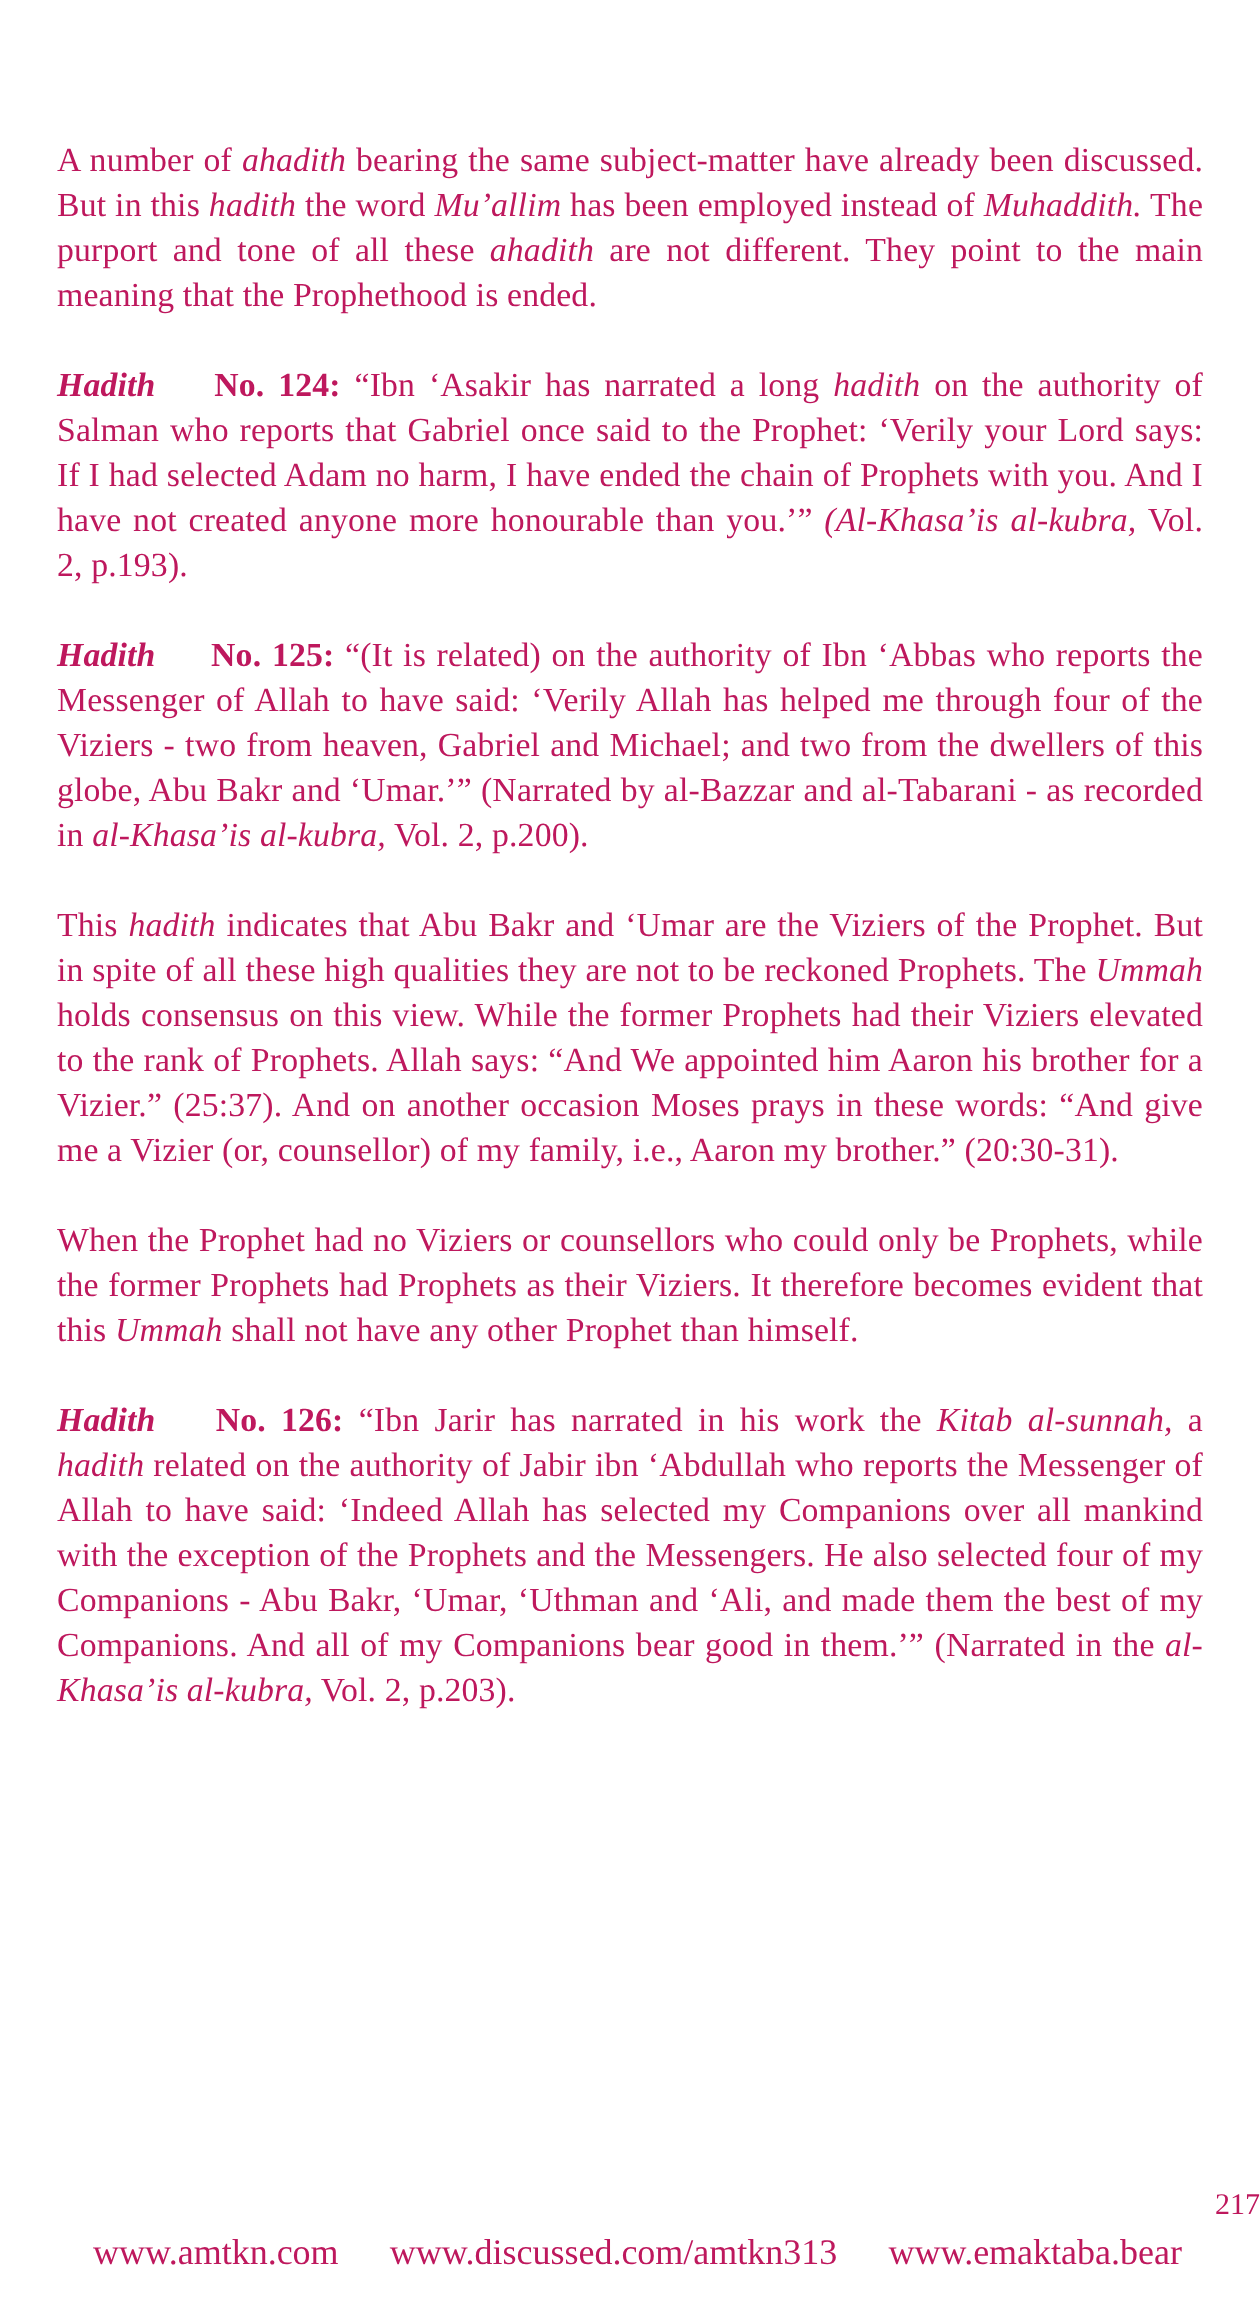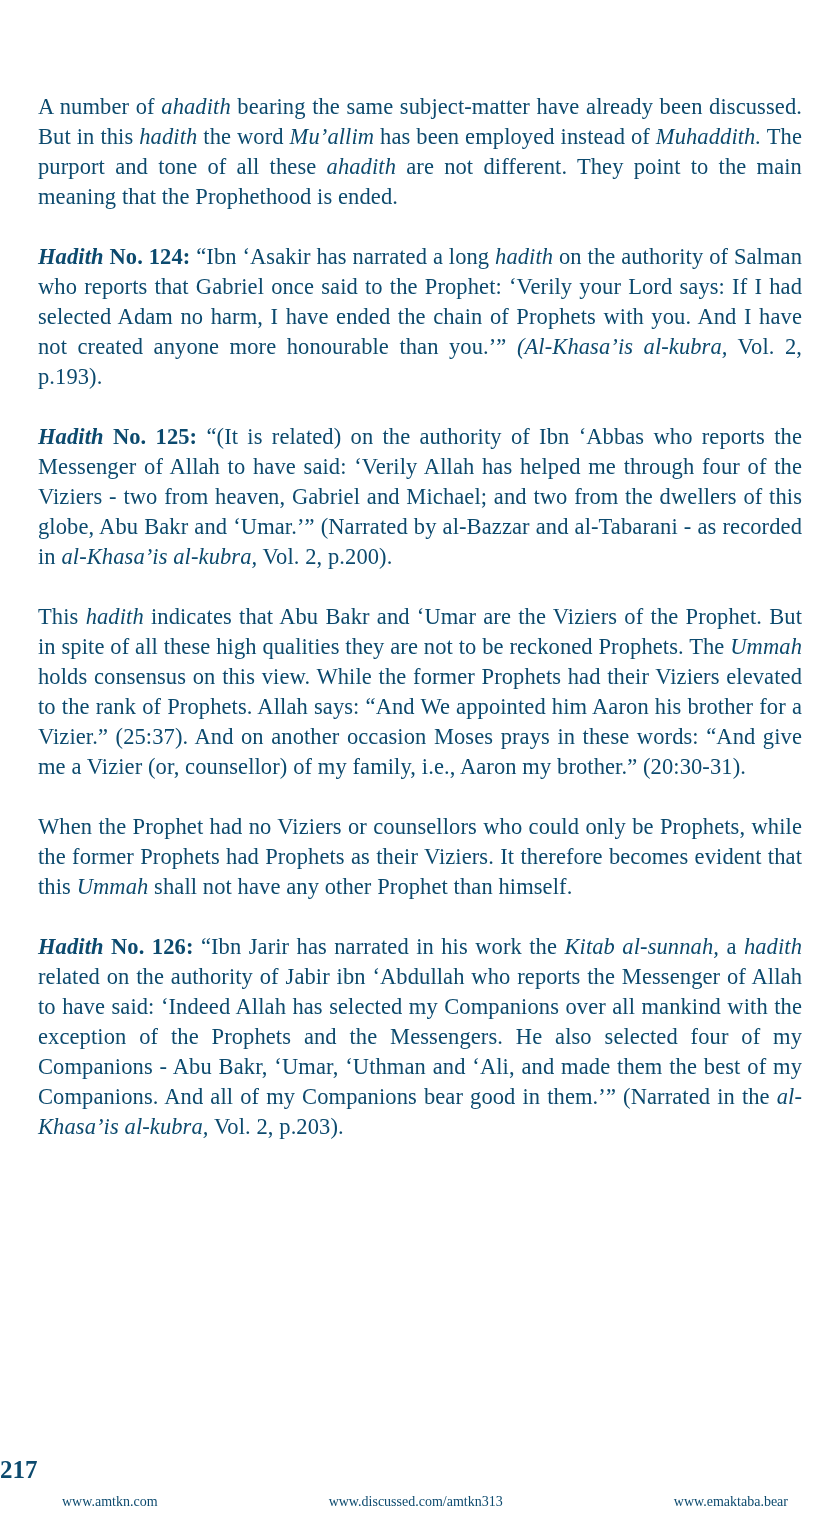--- a/index.html
+++ b/index.html
@@ -5,59 +5,58 @@
   html, body {
     margin: 0;
     padding: 0;
     background: #ffffff;
   }
   .page {
     position: relative;
     width: 840px;
     height: 1540px;
     background: #ffffff;
-    color: #0c4a6e;
+    color: #be185d;
     font-family: "Liberation Serif", serif;
     overflow: hidden;
   }
   .content {
     position: absolute;
     top: 92px;
     left: 38px;
     width: 764px;
   }
   .content p {
     margin: 0 0 30px 0;
     font-size: 22.5px;
     line-height: 30px;
     text-align: justify;
     letter-spacing: 0.1px;
   }
   .content p span.i  { font-style: italic; }
-  .content p span.b  { font-weight: bold; }
+  .content p span.b  { font-weight: bold; margin-left: 30px; }
   .content p span.bi { font-weight: bold; font-style: italic; }
   .page-number {
     position: absolute;
     left: 0;
     right: 0;
     bottom: 58px;
-    text-align: left;
-    font-size: 25px;
+    text-align: right;
+    font-size: 20px;
     line-height: 24px;
-    font-weight: bold;
   }
   .footer-links {
     position: absolute;
     left: 62px;
     right: 52px;
     bottom: 26px;
     display: flex;
     justify-content: space-between;
     align-items: baseline;
-    font-size: 14px;
+    font-size: 24px;
     line-height: 24px;
   }
 </style>
 </head>
 <body>
 
 <div class="page">
   <div class="content">
     <p><span>A number of </span><span class="i">ahadith</span><span> bearing the same subject-matter have already been discussed. But in this </span><span class="i">hadith</span><span> the word </span><span class="i">Mu’allim</span><span> has been employed instead of </span><span class="i">Muhaddith.</span><span> The purport and tone of all these </span><span class="i">ahadith</span><span> are not different. They point to the main meaning that the Prophethood is ended.</span></p>
     <p><span class="bi">Hadith</span><span class="b"> No. 124: </span><span>“Ibn ‘Asakir has narrated a long </span><span class="i">hadith</span><span> on the authority of Salman who reports that Gabriel once said to the Prophet: ‘Verily your Lord says: If I had selected Adam no harm, I have ended the chain of Prophets with you. And I have not created anyone more honourable than you.’” </span><span class="i">(Al-Khasa’is al-kubra,</span><span> Vol. 2, p.193).</span></p>

